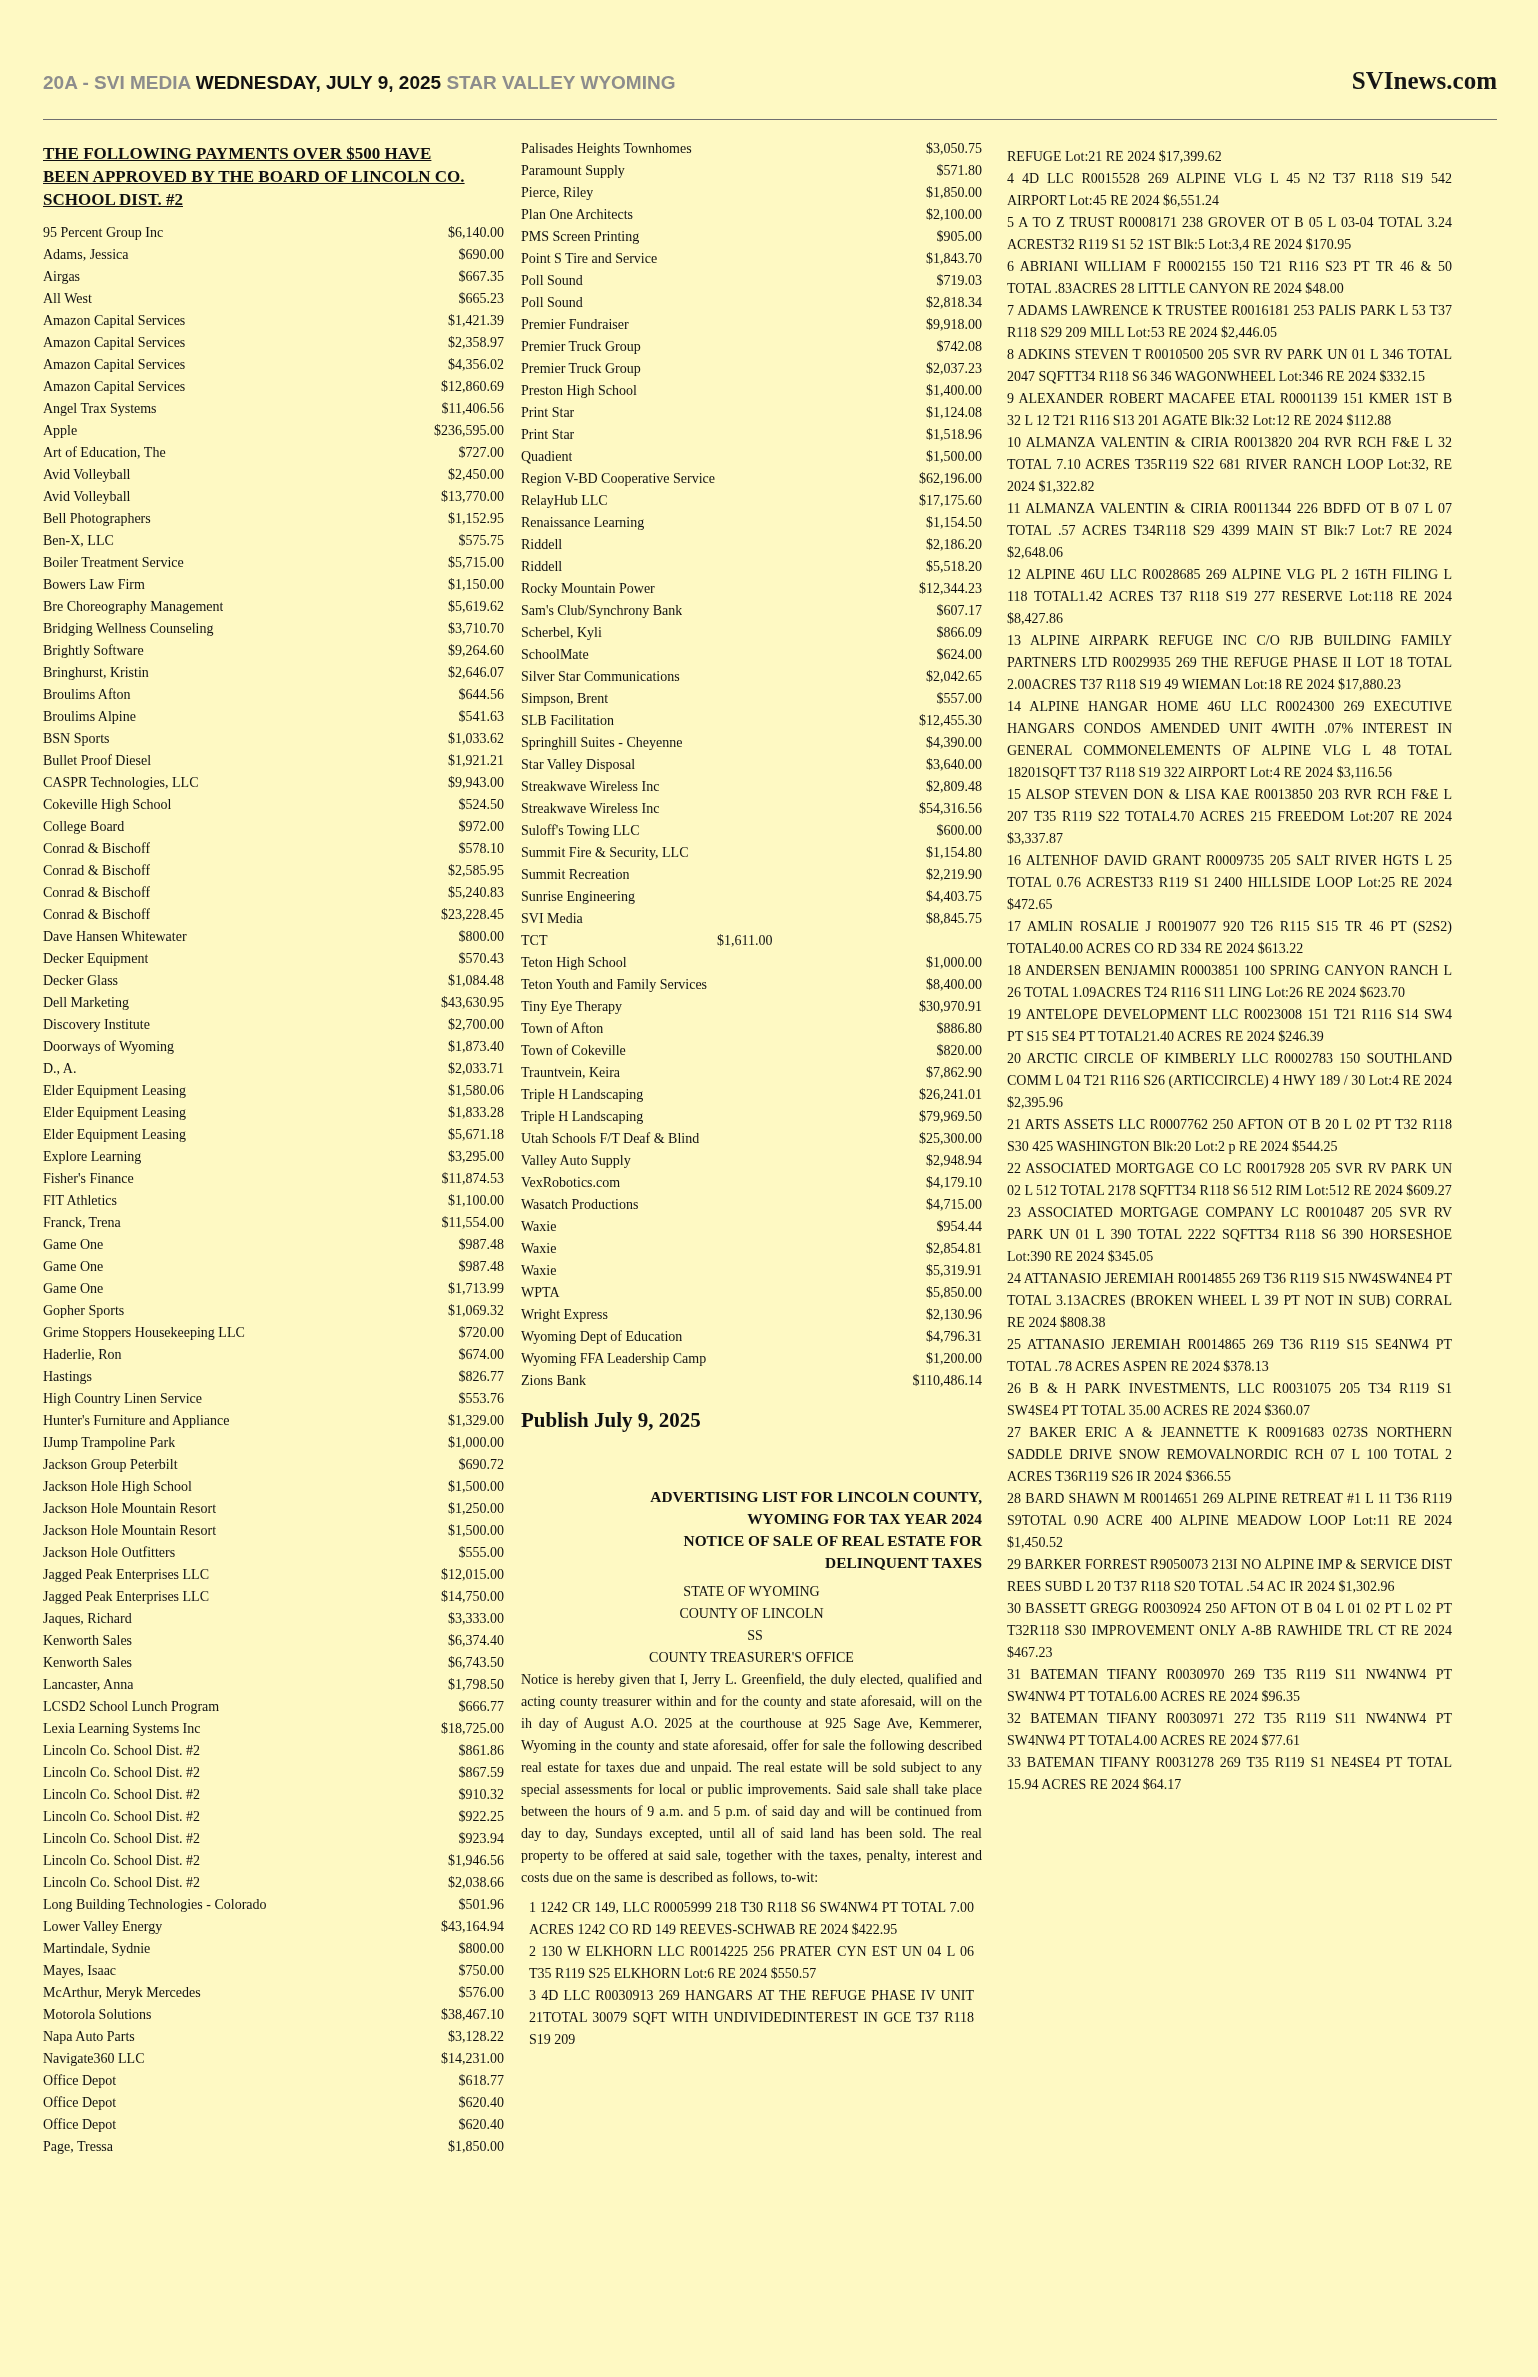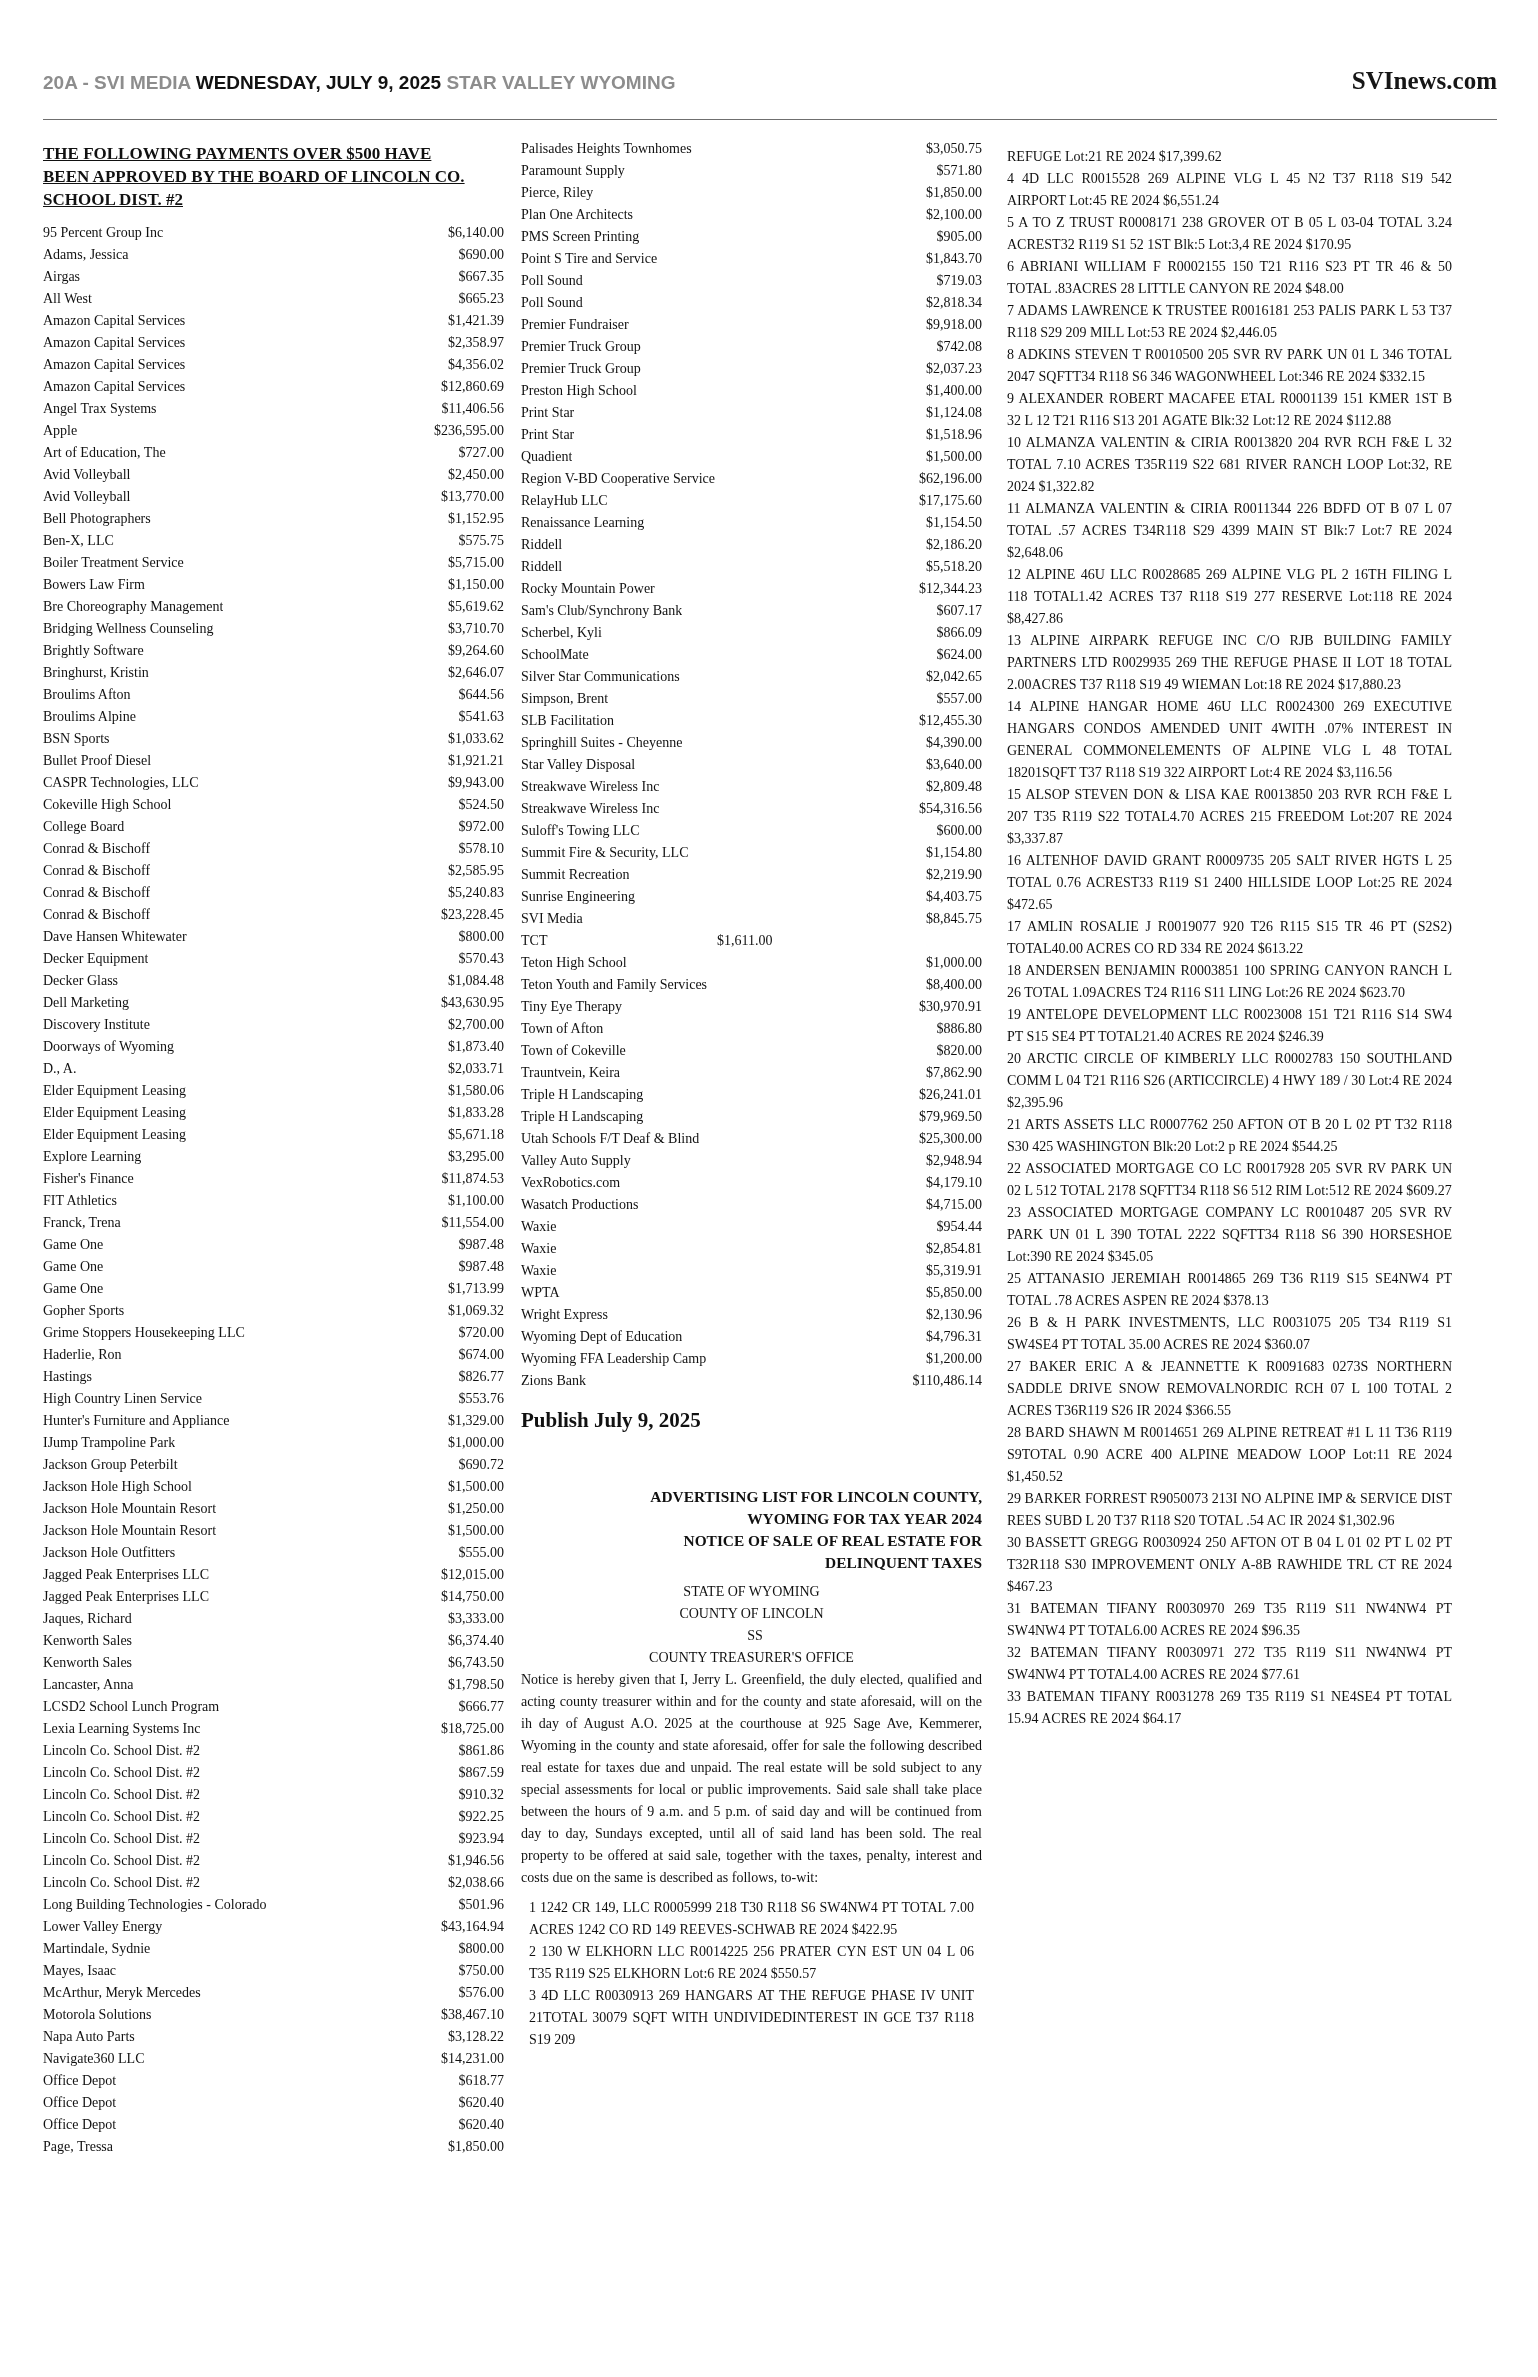--- a/index.html
+++ b/index.html
@@ -1,17 +1,17 @@
 <!DOCTYPE html>
 <html style="font-size:11.2px"><head>
 <meta charset="utf-8">
 <style>
   html,body{margin:0;padding:0;background:#e8e8e8;}
   .page{
-    position:relative;width:1538px;height:2377px;background:#ffffff;
+    position:relative;width:1538px;height:2377px;background:#fef9c3;
     font-family:"Liberation Serif",serif;color:#111;overflow:hidden;
   }
   
   .masthead{
     position:absolute;top:67px;left:43px;right:41px;height:32px;
     display:flex;justify-content:space-between;align-items:baseline;
   }
   .mast-left{font-family:"Liberation Sans",sans-serif;font-weight:bold;font-size:19px;letter-spacing:0px;}
   .mast-left .dim{color:#8d8d8d;}
   .mast-left .strong{color:#121212;}
@@ -691,20 +691,21 @@
           <div class="prop-item">14 ALPINE HANGAR HOME 46U LLC R0024300 269 EXECUTIVE HANGARS CONDOS AMENDED UNIT 4WITH .07% INTEREST IN GENERAL COMMONELEMENTS OF ALPINE VLG L 48 TOTAL 18201SQFT T37 R118 S19 322 AIRPORT Lot:4 RE 2024 $3,116.56</div>
           <div class="prop-item">15 ALSOP STEVEN DON &amp; LISA KAE R0013850 203 RVR RCH F&amp;E L 207 T35 R119 S22 TOTAL4.70 ACRES 215 FREEDOM Lot:207 RE 2024 $3,337.87</div>
           <div class="prop-item">16 ALTENHOF DAVID GRANT R0009735 205 SALT RIVER HGTS L 25 TOTAL 0.76 ACREST33 R119 S1 2400 HILLSIDE LOOP Lot:25 RE 2024 $472.65</div>
           <div class="prop-item">17 AMLIN ROSALIE J R0019077 920 T26 R115 S15 TR 46 PT (S2S2) TOTAL40.00 ACRES CO RD 334 RE 2024 $613.22</div>
           <div class="prop-item">18 ANDERSEN BENJAMIN R0003851 100 SPRING CANYON RANCH L 26 TOTAL 1.09ACRES T24 R116 S11 LING Lot:26 RE 2024 $623.70</div>
           <div class="prop-item">19 ANTELOPE DEVELOPMENT LLC R0023008 151 T21 R116 S14 SW4 PT S15 SE4 PT TOTAL21.40 ACRES RE 2024 $246.39</div>
           <div class="prop-item">20 ARCTIC CIRCLE OF KIMBERLY LLC R0002783 150 SOUTHLAND COMM L 04 T21 R116 S26 (ARTICCIRCLE) 4 HWY 189 / 30 Lot:4 RE 2024 $2,395.96</div>
           <div class="prop-item">21 ARTS ASSETS LLC R0007762 250 AFTON OT B 20 L 02 PT T32 R118 S30 425 WASHINGTON Blk:20 Lot:2 p RE 2024 $544.25</div>
           <div class="prop-item">22 ASSOCIATED MORTGAGE CO LC R0017928 205 SVR RV PARK UN 02 L 512 TOTAL 2178 SQFTT34 R118 S6 512 RIM Lot:512 RE 2024 $609.27</div>
           <div class="prop-item">23 ASSOCIATED MORTGAGE COMPANY LC R0010487 205 SVR RV PARK UN 01 L 390 TOTAL 2222 SQFTT34 R118 S6 390 HORSESHOE Lot:390 RE 2024 $345.05</div>
+          <div class="prop-item">24 ATTANASIO JEREMIAH R0014855 269 T36 R119 S15 NW4SW4NE4 PT TOTAL 3.13ACRES (BROKEN WHEEL L 39 PT NOT IN SUB) CORRAL RE 2024 $808.38</div>
           <div class="prop-item">25 ATTANASIO JEREMIAH R0014865 269 T36 R119 S15 SE4NW4 PT TOTAL .78 ACRES ASPEN RE 2024 $378.13</div>
           <div class="prop-item">26 B &amp; H PARK INVESTMENTS, LLC R0031075 205 T34 R119 S1 SW4SE4 PT TOTAL 35.00 ACRES RE 2024 $360.07</div>
           <div class="prop-item">27 BAKER ERIC A &amp; JEANNETTE K R0091683 0273S NORTHERN SADDLE DRIVE SNOW REMOVALNORDIC RCH 07 L 100 TOTAL 2 ACRES T36R119 S26 IR 2024 $366.55</div>
           <div class="prop-item">28 BARD SHAWN M R0014651 269 ALPINE RETREAT #1 L 11 T36 R119 S9TOTAL 0.90 ACRE 400 ALPINE MEADOW LOOP Lot:11 RE 2024 $1,450.52</div>
           <div class="prop-item">29 BARKER FORREST R9050073 213I NO ALPINE IMP &amp; SERVICE DIST REES SUBD L 20 T37 R118 S20 TOTAL .54 AC IR 2024 $1,302.96</div>
           <div class="prop-item">30 BASSETT GREGG R0030924 250 AFTON OT B 04 L 01 02 PT L 02 PT T32R118 S30 IMPROVEMENT ONLY A-8B RAWHIDE TRL CT RE 2024 $467.23</div>
           <div class="prop-item">31 BATEMAN TIFANY R0030970 269 T35 R119 S11 NW4NW4 PT SW4NW4 PT TOTAL6.00 ACRES RE 2024 $96.35</div>
           <div class="prop-item">32 BATEMAN TIFANY R0030971 272 T35 R119 S11 NW4NW4 PT SW4NW4 PT TOTAL4.00 ACRES RE 2024 $77.61</div>
           <div class="prop-item">33 BATEMAN TIFANY R0031278 269 T35 R119 S1 NE4SE4 PT TOTAL 15.94 ACRES RE 2024 $64.17</div>
         </div>

